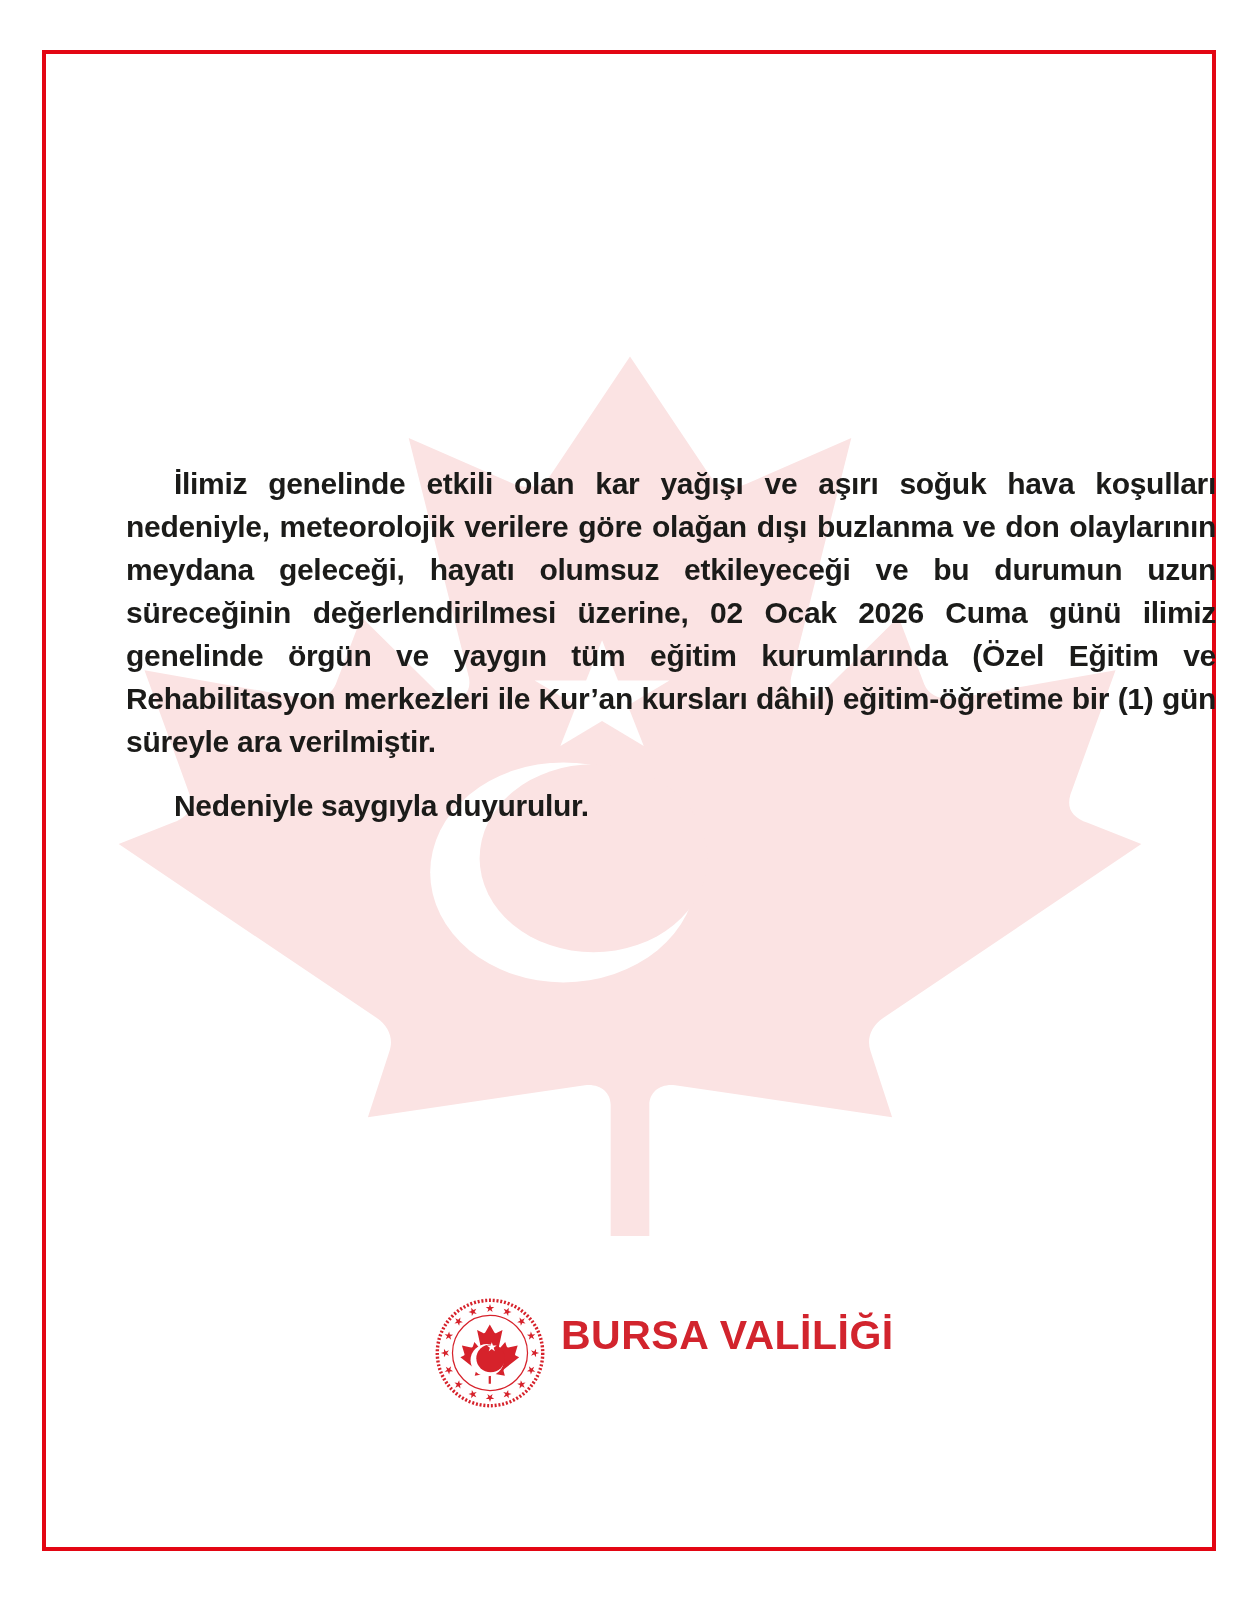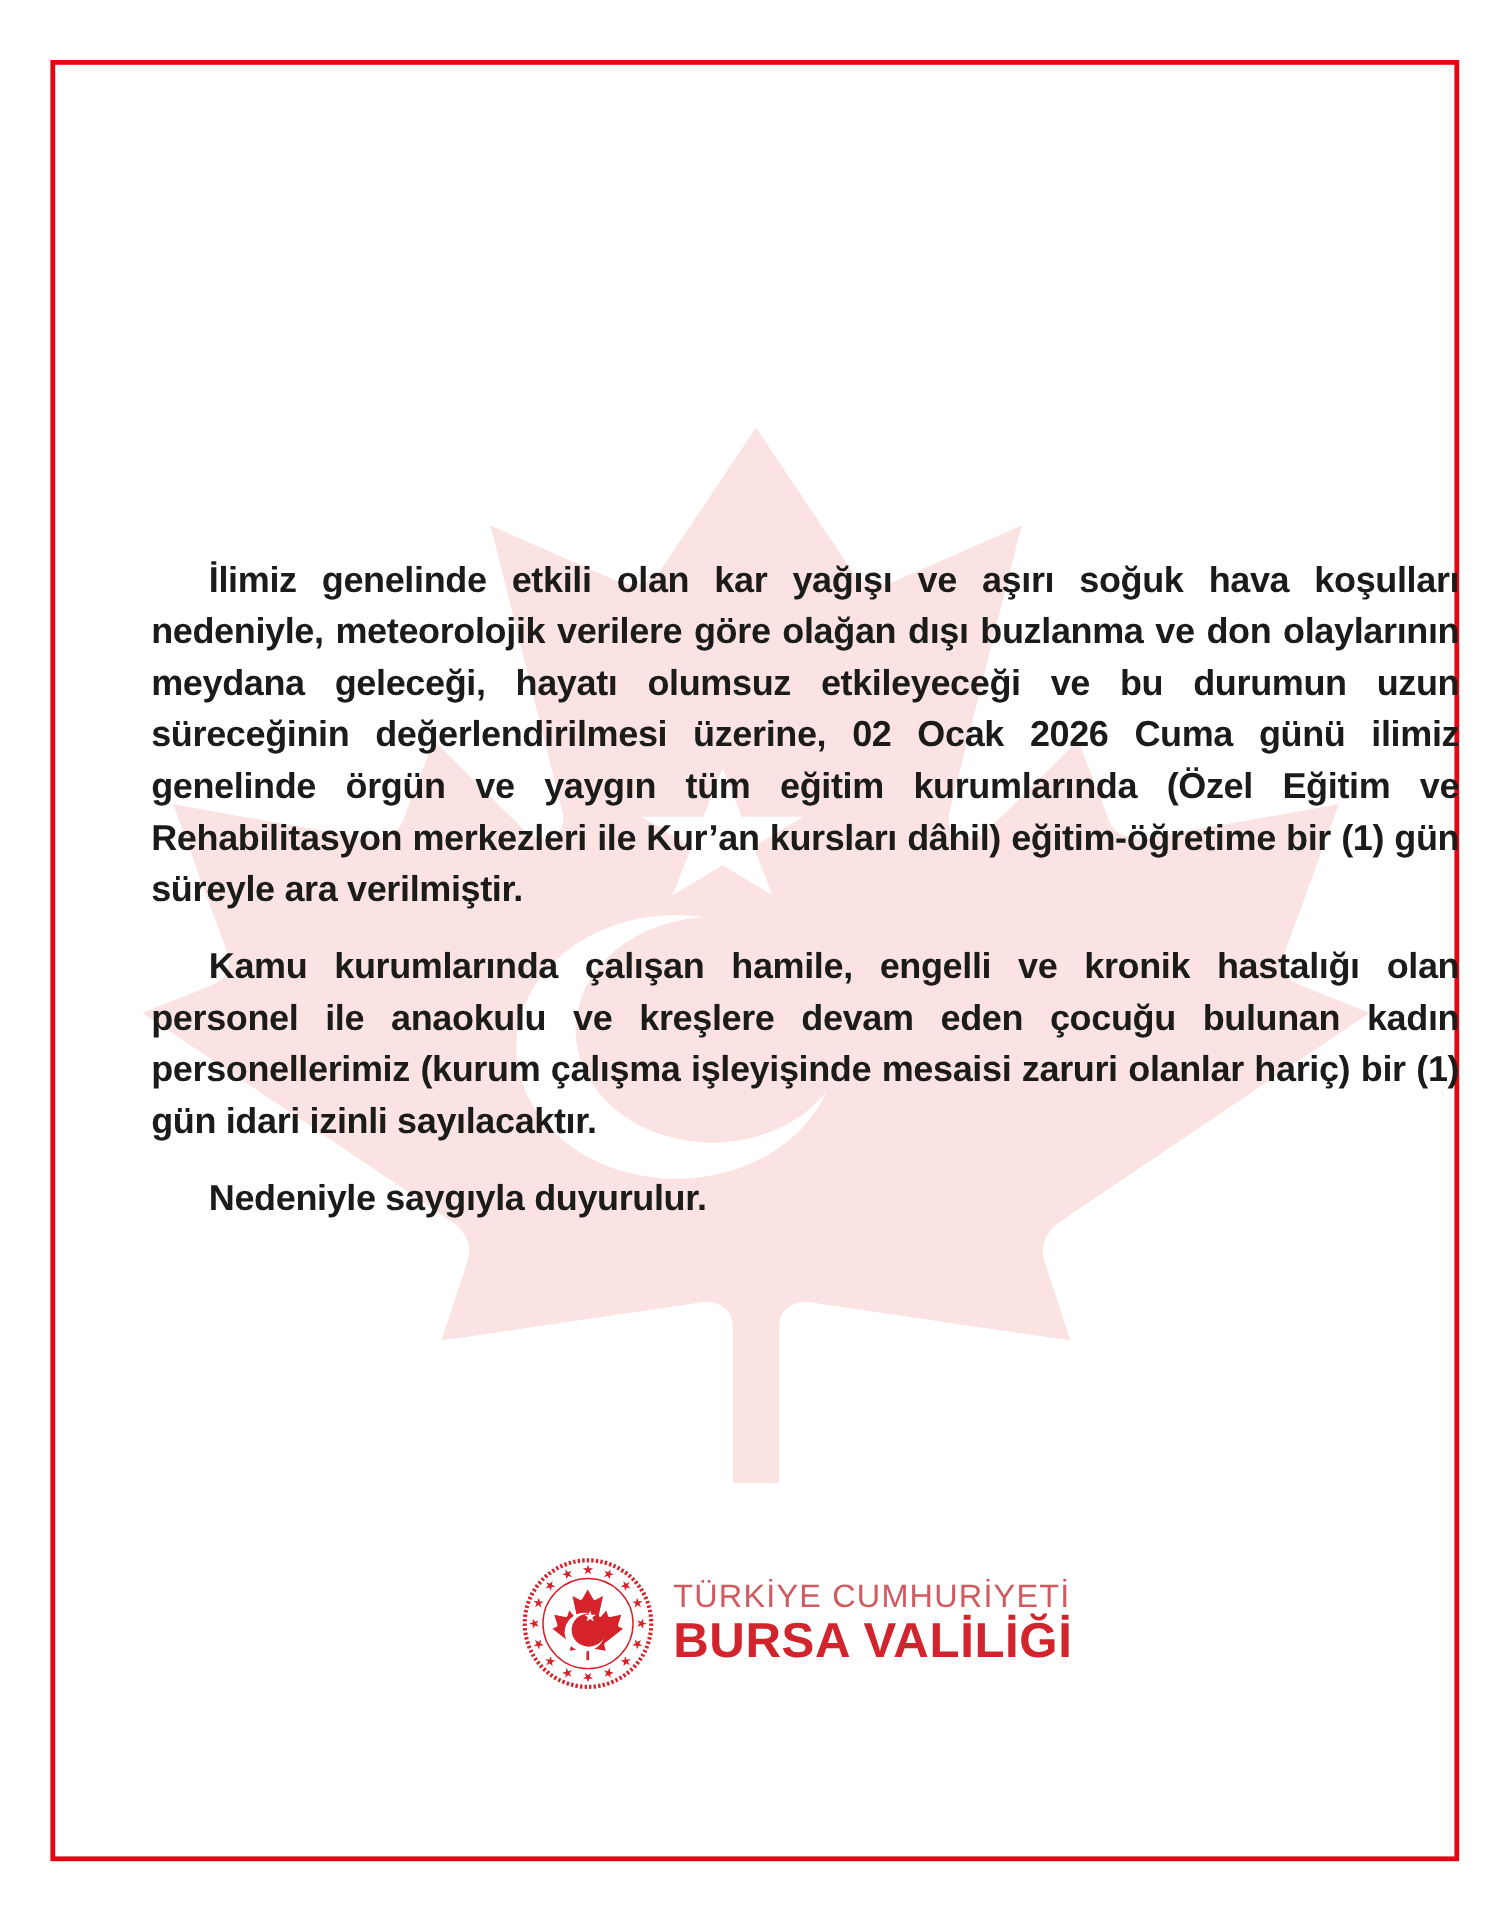--- a/index.html
+++ b/index.html
@@ -101,21 +101,20 @@
     <circle cx="225" cy="307" r="62" fill="#ffffff"></circle>
     <circle cx="239" cy="299" r="53" fill="#fbe3e3"></circle>
     <use href="#star5" transform="translate(243 209) scale(33)" style="color:#ffffff"></use>
   </svg>
 
   <div class="frame"></div>
 
 
   <main class="bodytext">
     <p>İlimiz genelinde etkili olan kar yağışı ve aşırı soğuk hava koşulları nedeniyle, meteorolojik verilere göre olağan dışı buzlanma ve don olaylarının meydana geleceği, hayatı olumsuz etkileyeceği ve bu durumun uzun süreceğinin değerlendirilmesi üzerine, 02 Ocak 2026 Cuma günü ilimiz genelinde örgün ve yaygın tüm eğitim kurumlarında (Özel Eğitim ve Rehabilitasyon merkezleri ile Kur’an kursları dâhil) eğitim-öğretime bir (1) gün süreyle ara verilmiştir.</p>
-    <p>Kamu kurumlarında çalışan hamile, engelli ve kronik hastalığı olan personel ile anaokulu ve kreşlere devam eden çocuğu bulunan kadın personellerimiz (kurum çalışma işleyişinde mesaisi zaruri olanlar hariç) bir (1) gün idari izinli sayılacaktır.</p>
     <p>Nedeniyle saygıyla duyurulur.</p>
   </main>
 
   <footer class="footer">
 
     <svg class="emblem" viewBox="0 0 120 120">
       <circle cx="60" cy="60" r="55.5" fill="none" stroke="#d6222b" stroke-width="3.6" stroke-dasharray="2.1 1.9"></circle>
       <circle cx="60" cy="60" r="39.5" fill="none" stroke="#d6222b" stroke-width="1.3"></circle>
       <use href="#star5" transform="translate(60 13) scale(4.7)" style="color:#d6222b"></use>
       <use href="#star5" transform="translate(78 16.6) rotate(22.5) scale(4.7)" style="color:#d6222b"></use>
@@ -134,18 +133,17 @@
       <use href="#star5" transform="translate(26.8 26.8) rotate(315) scale(4.7)" style="color:#d6222b"></use>
       <use href="#star5" transform="translate(42 16.6) rotate(337.5) scale(4.7)" style="color:#d6222b"></use>
       <g transform="translate(26.5 28) scale(0.13 0.1255)">
         <use href="#leafpath" style="color:#d6222b"></use>
         <circle cx="235" cy="315" r="135" fill="#ffffff"></circle>
         <circle cx="263" cy="300" r="116" fill="#d6222b"></circle>
         <use href="#star5" transform="translate(272 206) scale(42)" style="color:#ffffff"></use>
       </g>
     </svg>
     <div class="logo-text">
-      <div class="org1">TÜRKİYE CUMHURİYETİ</div>
       <div class="org2">BURSA VALİLİĞİ</div>
     </div>
   </footer>
 
 </div>
 
 </body></html>

